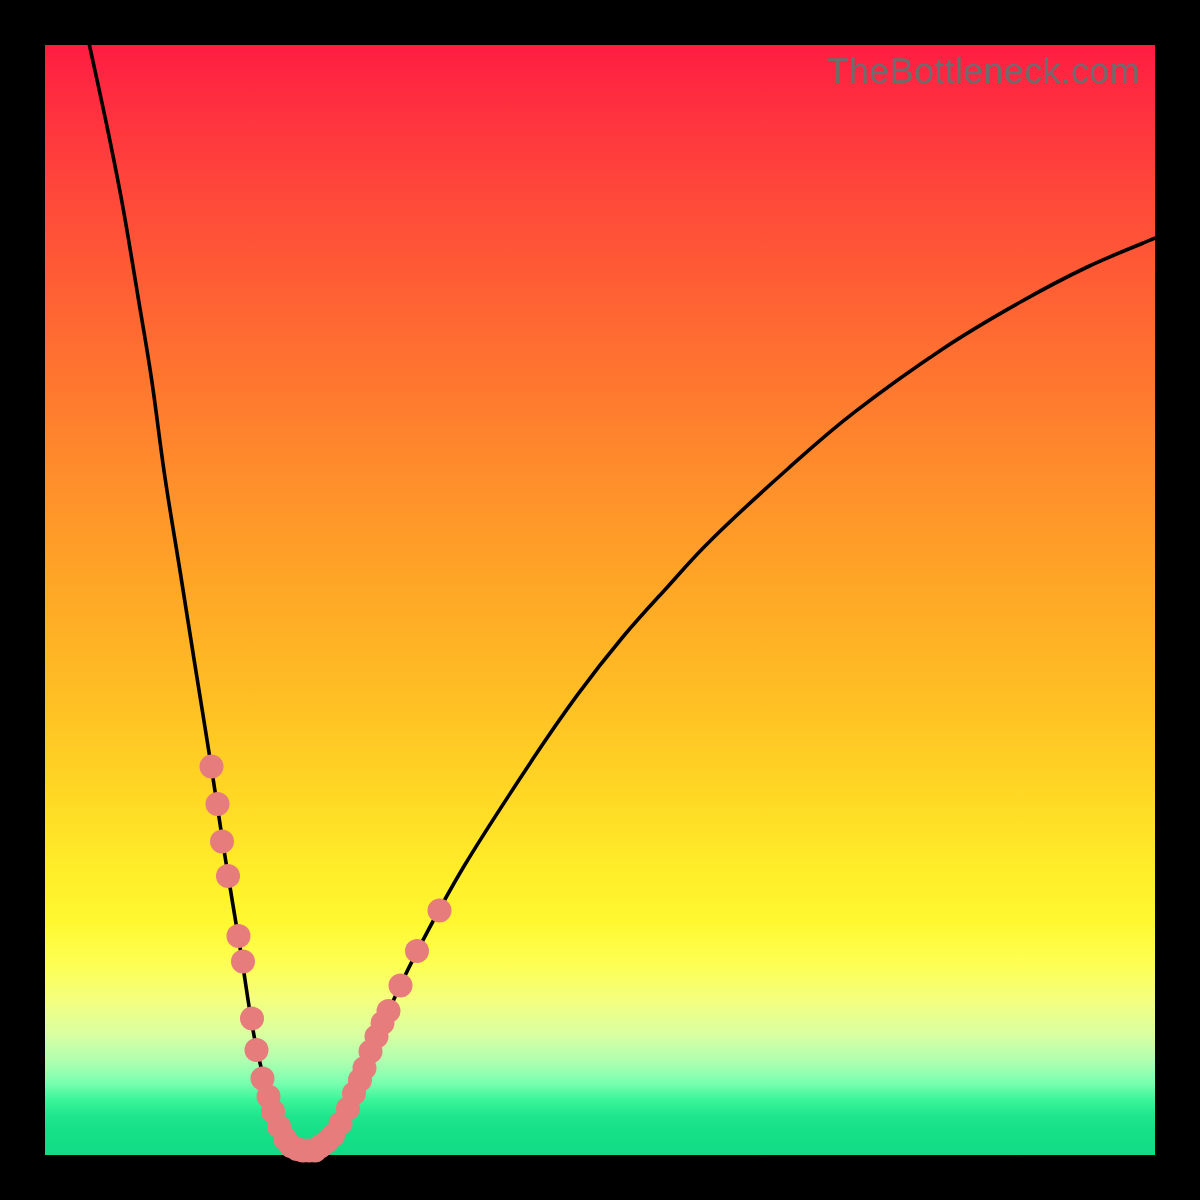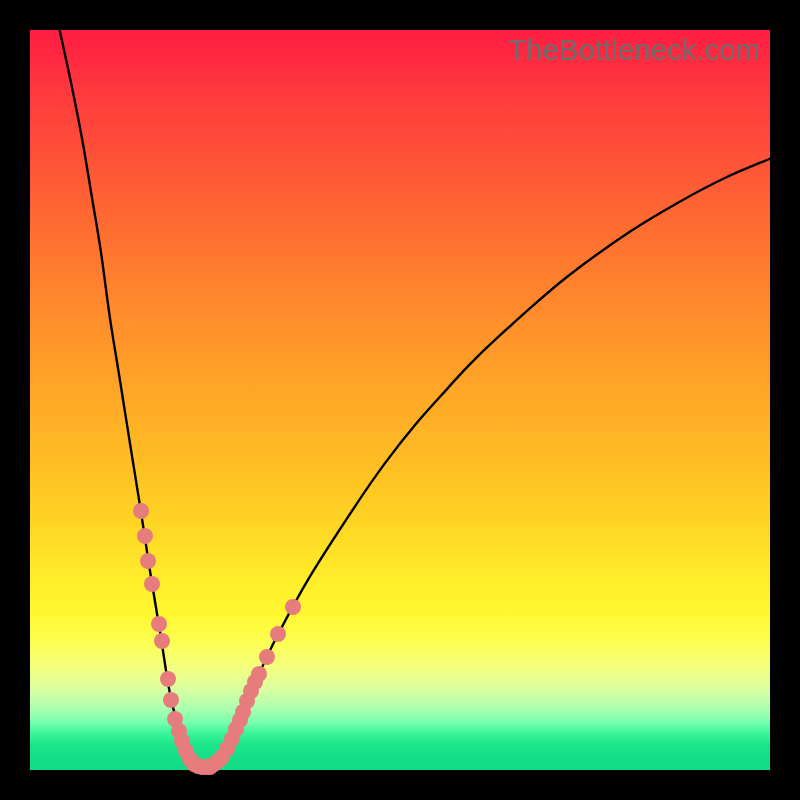--- a/index.html
+++ b/index.html
@@ -44,21 +44,21 @@
       #1ee68d 96.5%,
       #15df87 98%,
       #11dd86 100%
     );
   }
   .watermark {
     position: absolute;
     top: 4px;
     right: 10px;
     color: #6d6d6d;
-    font-size: 29px;
+    font-size: 24px;
     letter-spacing: 0.2px;
     font-weight: 400;
     user-select: none;
   }
   .curve {
     position: absolute;
     left: 0;
     top: 0;
     width: 740px;
     height: 740px;

